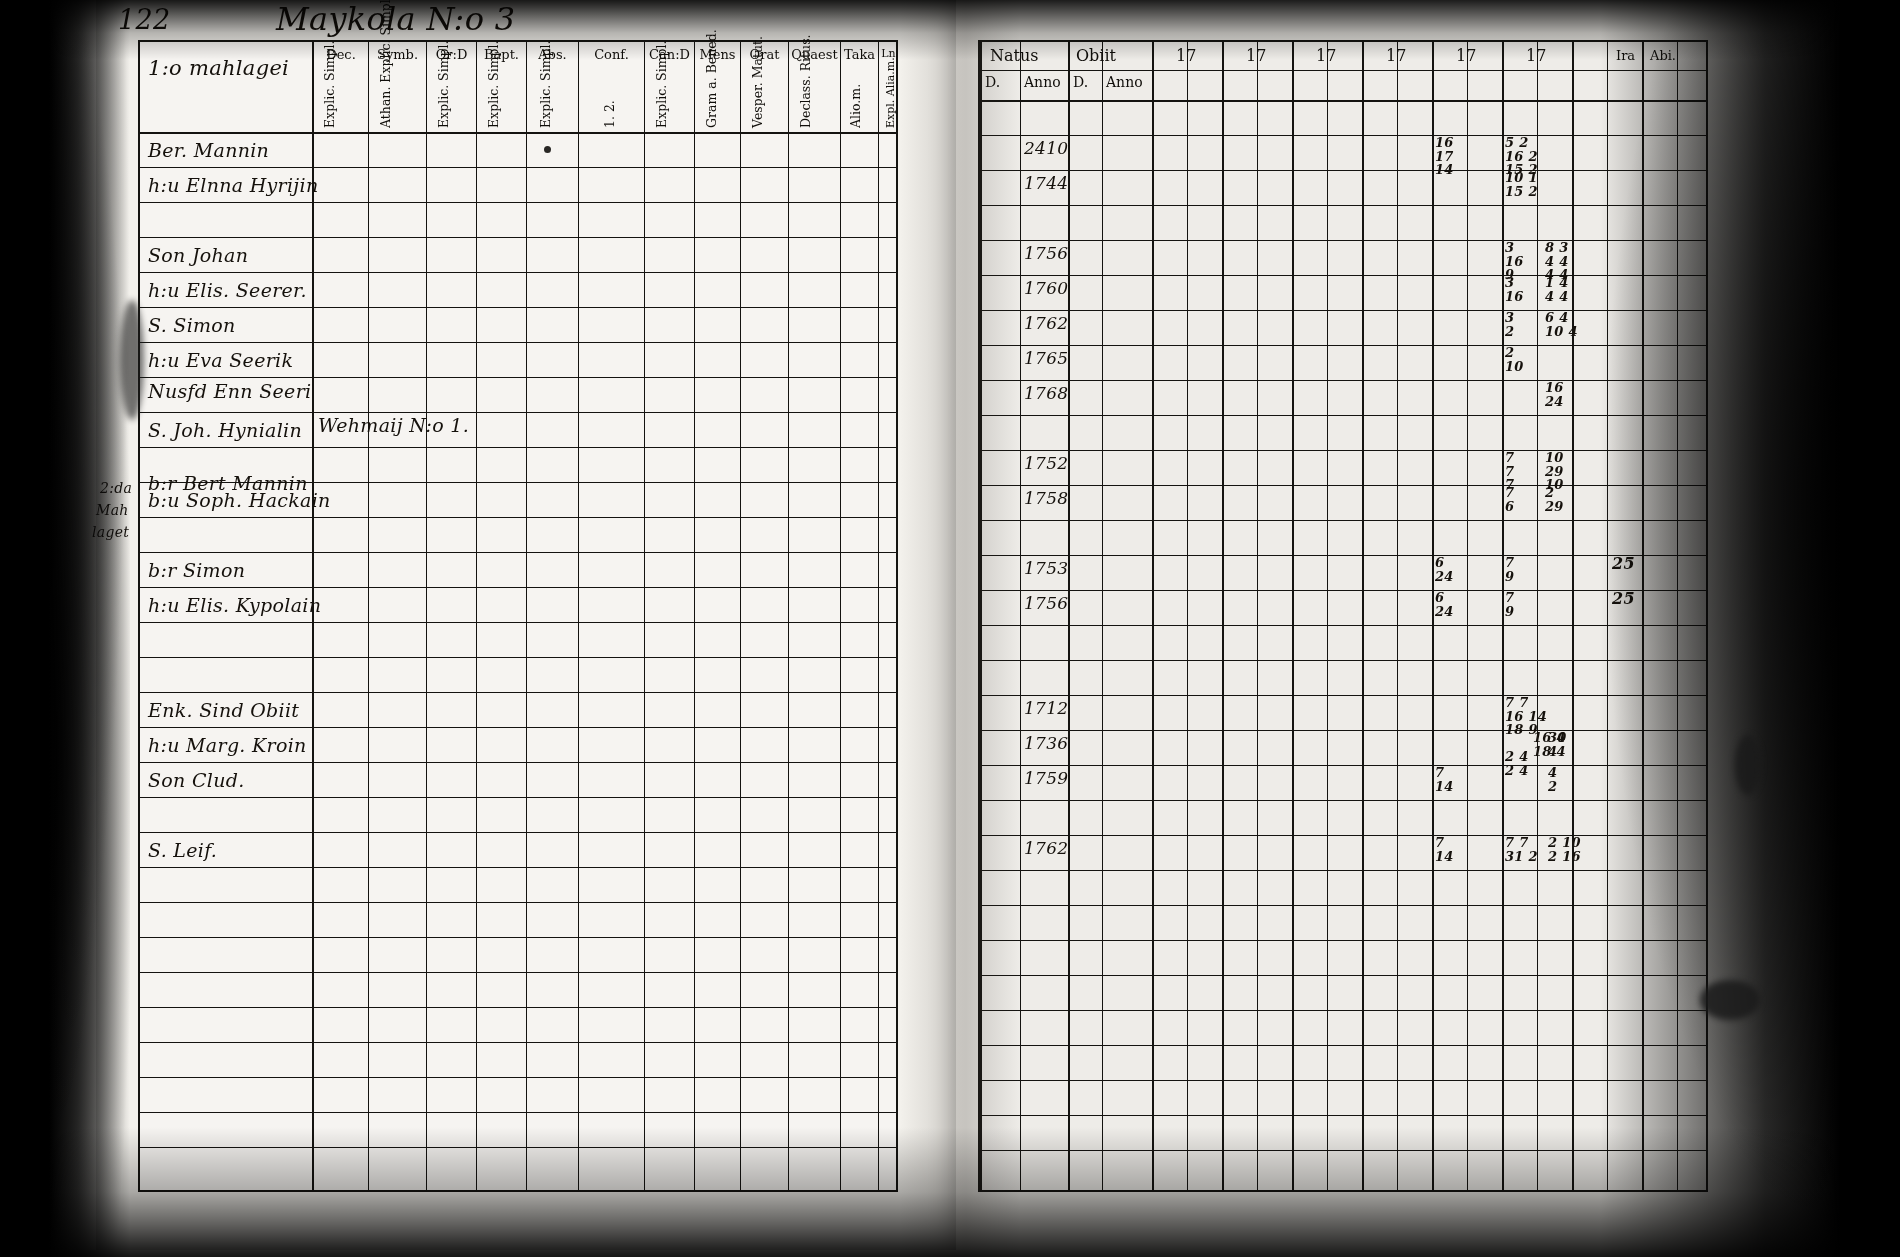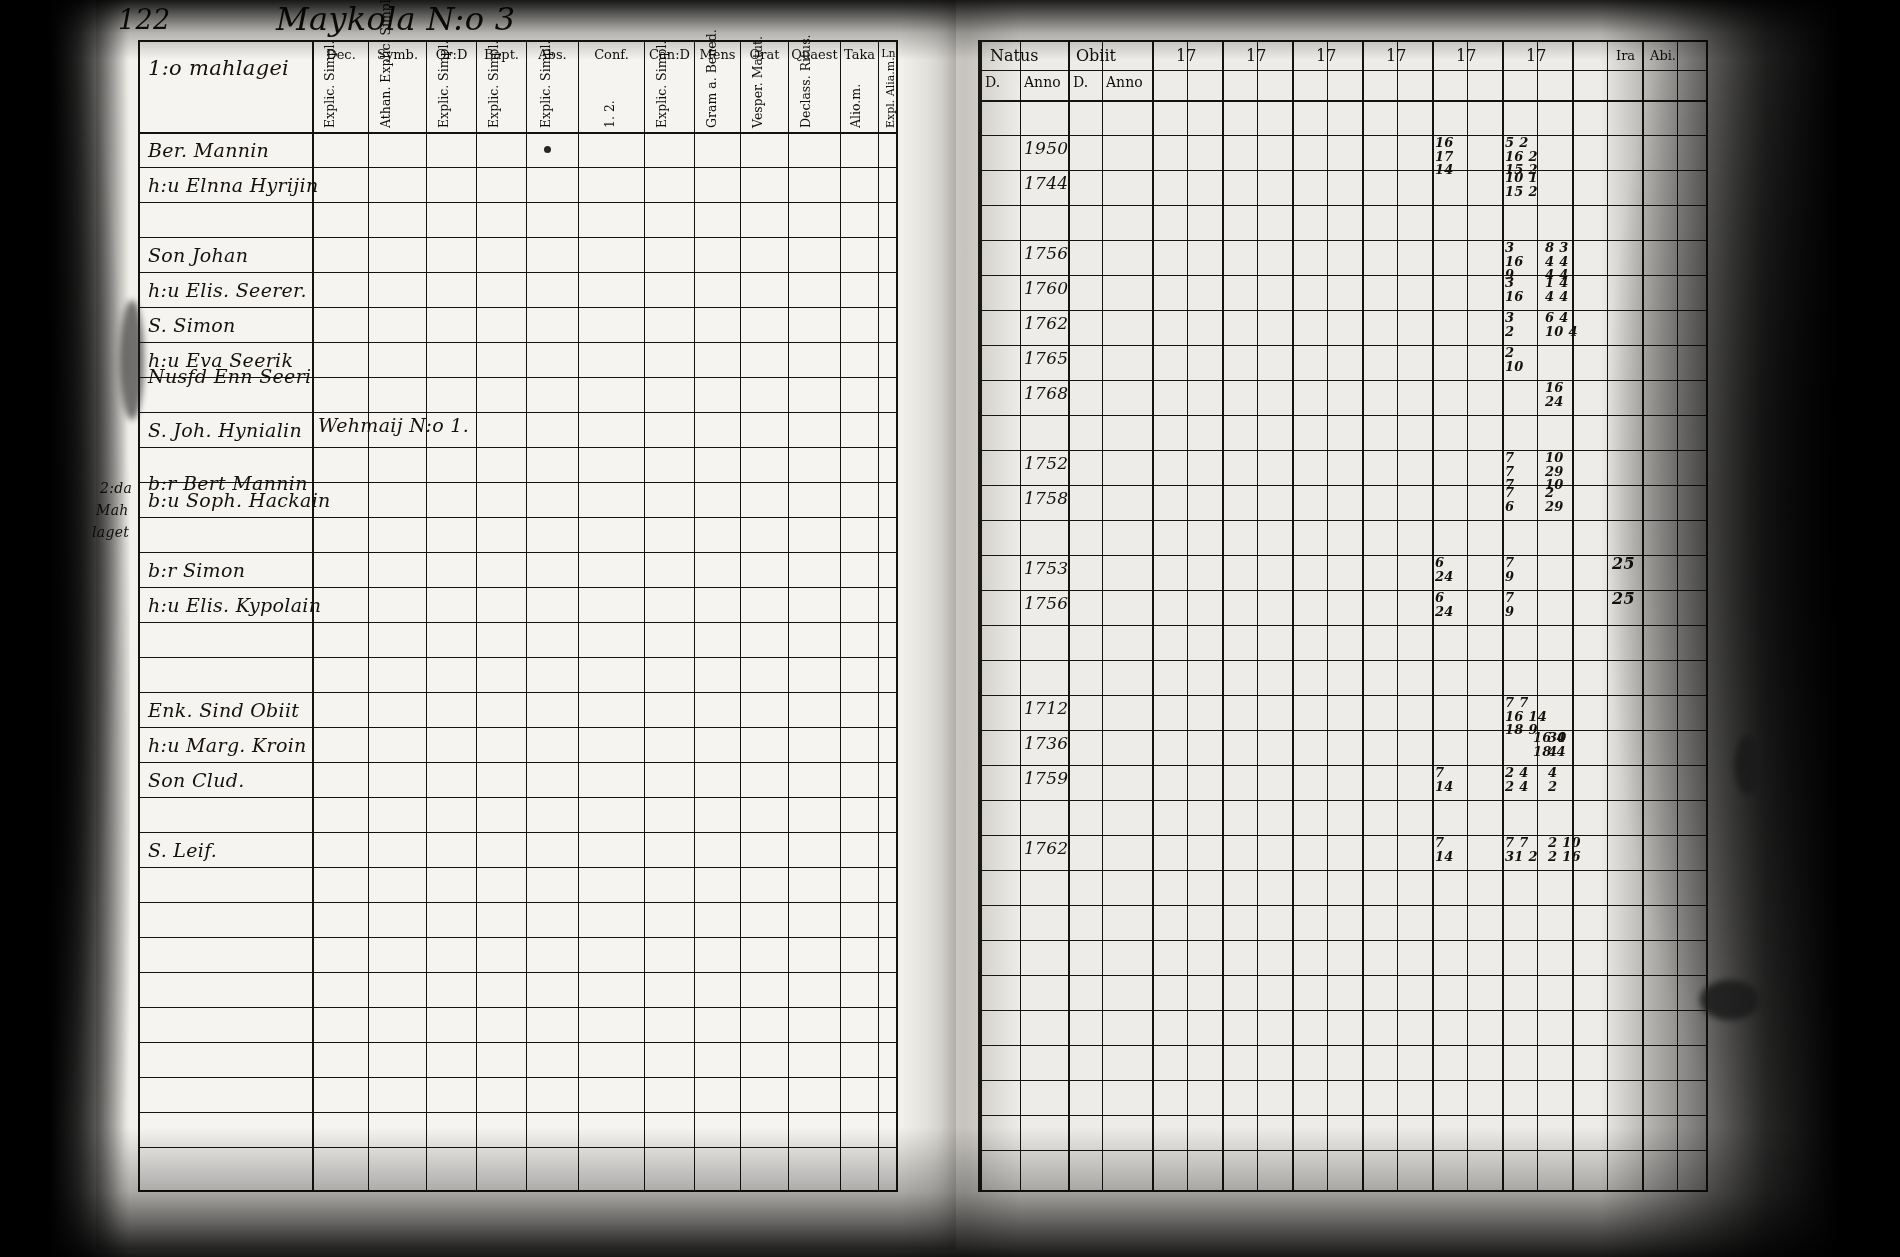--- a/index.html
+++ b/index.html
@@ -261,21 +261,21 @@
     <div class="vhead" style="left:744px; top:86px; font-size:11px;">Expl. Alia.m.</div>
 
     <div class="name hand" style="top:14px; font-size:21px;">1:o mahlagei</div>
 
     <div class="name hand" style="top:97px;">Ber. Mannin</div>
     <div class="name hand" style="top:132px;">h:u Elnna Hyrijin</div>
     <div class="name hand" style="top:202px;">Son Johan</div>
     <div class="name hand" style="top:237px;">h:u Elis. Seerer.</div>
     <div class="name hand" style="top:272px;">S. Simon</div>
     <div class="name hand" style="top:307px;">h:u Eva Seerik</div>
-    <div class="name hand" style="top:323px;">Nusfd Enn Seeri</div>
+    <div class="name hand" style="top:338px;">Nusfd Enn Seeri</div>
     <div class="name hand" style="top:377px;">S. Joh. Hynialin</div>
     <div class="name hand" style="top:412px;margin-top:18px;">b:r Bert Mannin</div>
     <div class="name hand" style="top:447px;">b:u Soph. Hackain</div>
     <div class="name hand" style="top:517px;">b:r Simon</div>
     <div class="name hand" style="top:552px;">h:u Elis. Kypolain</div>
     <div class="name hand" style="top:657px;">Enk. Sind Obiit</div>
     <div class="name hand" style="top:692px;">h:u Marg. Kroin</div>
     <div class="name hand" style="top:727px;">Son Clud.</div>
     <div class="name hand" style="top:797px;">S. Leif.</div>
 
@@ -354,21 +354,21 @@
     <div class="yearhead" style="left:476px; top:4px;">17</div>
     <div class="yearhead" style="left:546px; top:4px;">17</div>
     <div class="yearhead" style="left:636px; top:6px; font-size:13px;">Ira</div>
     <div class="yearhead" style="left:670px; top:6px; font-size:13px;">Abi.</div>
 
     <div class="yearhead" style="left:5px;  top:32px; font-size:14px;">D.</div>
     <div class="yearhead" style="left:44px; top:32px; font-size:14px;">Anno</div>
     <div class="yearhead" style="left:93px; top:32px; font-size:14px;">D.</div>
     <div class="yearhead" style="left:126px;top:32px; font-size:14px;">Anno</div>
 
-    <div class="entry hand" style="left:44px; top:96px;">1950</div>
+    <div class="entry hand" style="left:44px; top:96px;">2410</div>
     <div class="entry hand" style="left:44px; top:131px;">1744</div>
     <div class="entry hand" style="left:44px; top:201px;">1756</div>
     <div class="entry hand" style="left:44px; top:236px;">1760</div>
     <div class="entry hand" style="left:44px; top:271px;">1762</div>
     <div class="entry hand" style="left:44px; top:306px;">1765</div>
     <div class="entry hand" style="left:44px; top:341px;">1768</div>
     <div class="entry hand" style="left:44px; top:411px;">1752</div>
     <div class="entry hand" style="left:44px; top:446px;">1758</div>
     <div class="entry hand" style="left:44px; top:516px;">1753</div>
     <div class="entry hand" style="left:44px; top:551px;">1756</div>
@@ -475,21 +475,21 @@
         <div>18 4</div>
       </div>
     <div class="tiny hand" style="left:568px; top:689px; line-height:1.05;">
         <div>30</div>
         <div>4</div>
       </div>
     <div class="tiny hand" style="left:455px; top:724px; line-height:1.05;">
         <div>7</div>
         <div>14</div>
       </div>
-    <div class="tiny hand" style="left:525px; top:724px; line-height:1.05;text-align:center;">
+    <div class="tiny hand" style="left:525px; top:708px; line-height:1.05;text-align:center;">
         <div>2 4</div>
         <div>2 4</div>
       </div>
     <div class="tiny hand" style="left:568px; top:724px; line-height:1.05;">
         <div>4</div>
         <div>2</div>
       </div>
     <div class="tiny hand" style="left:455px; top:794px; line-height:1.05;">
         <div>7</div>
         <div>14</div>

